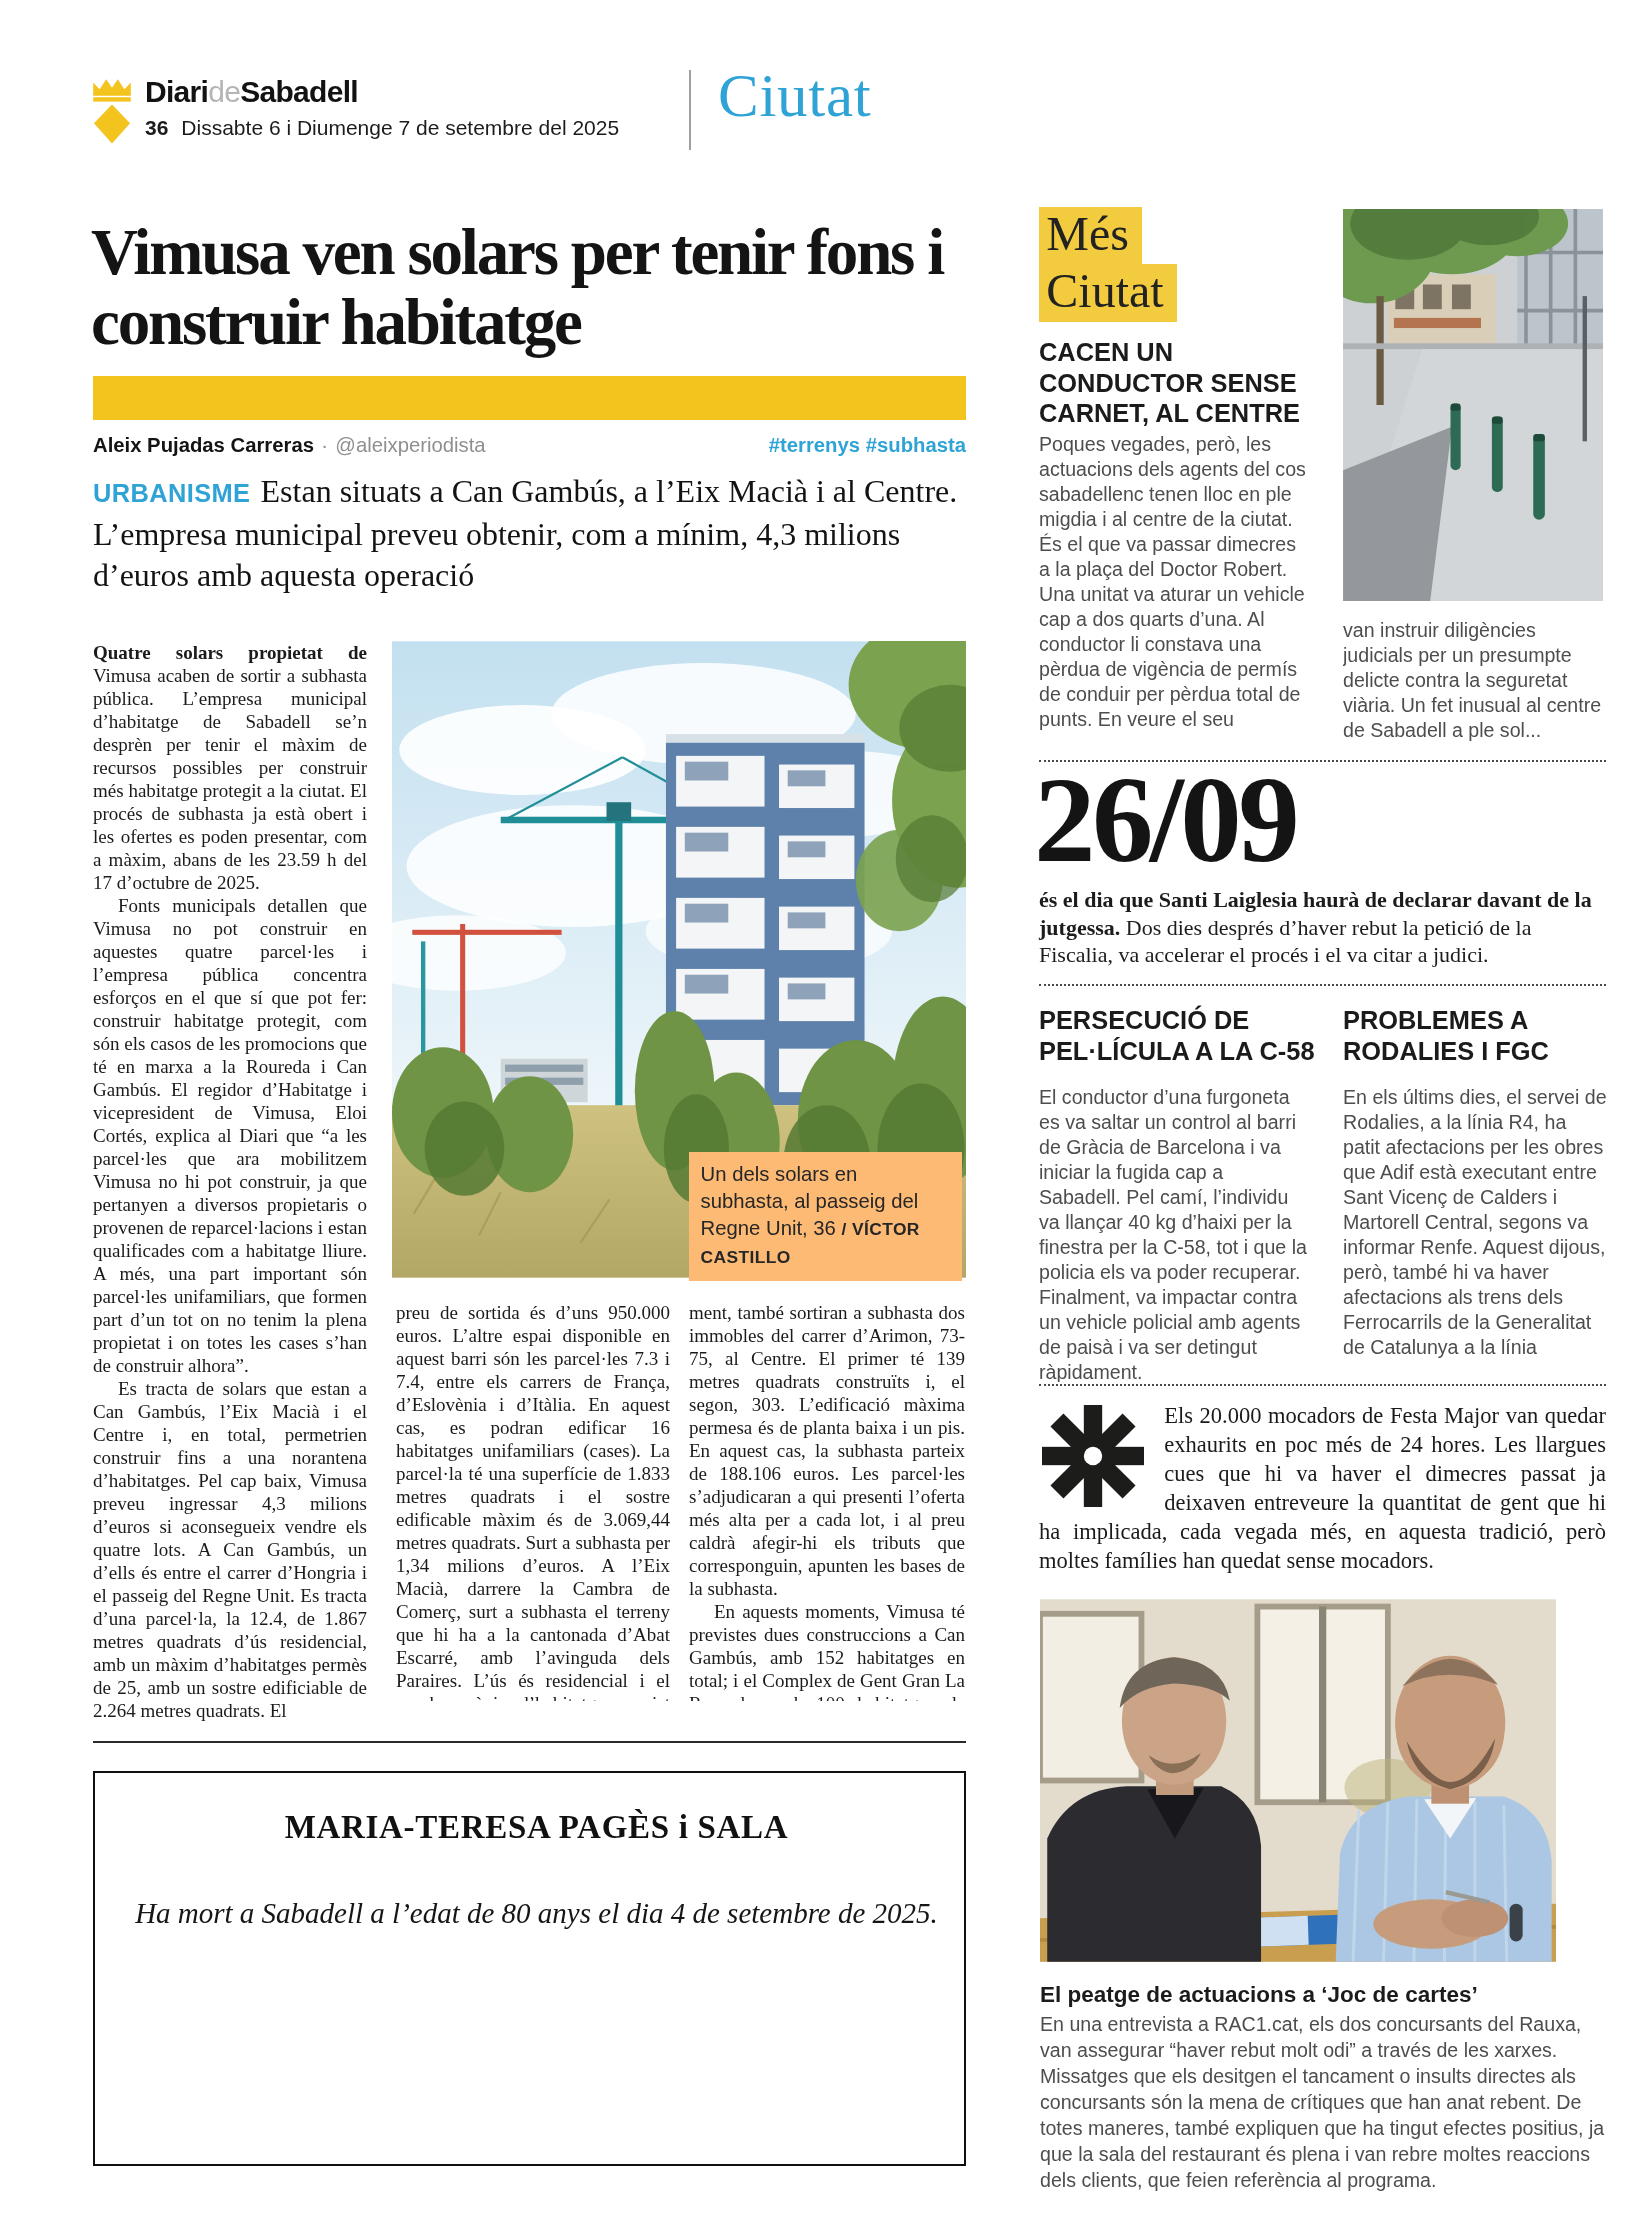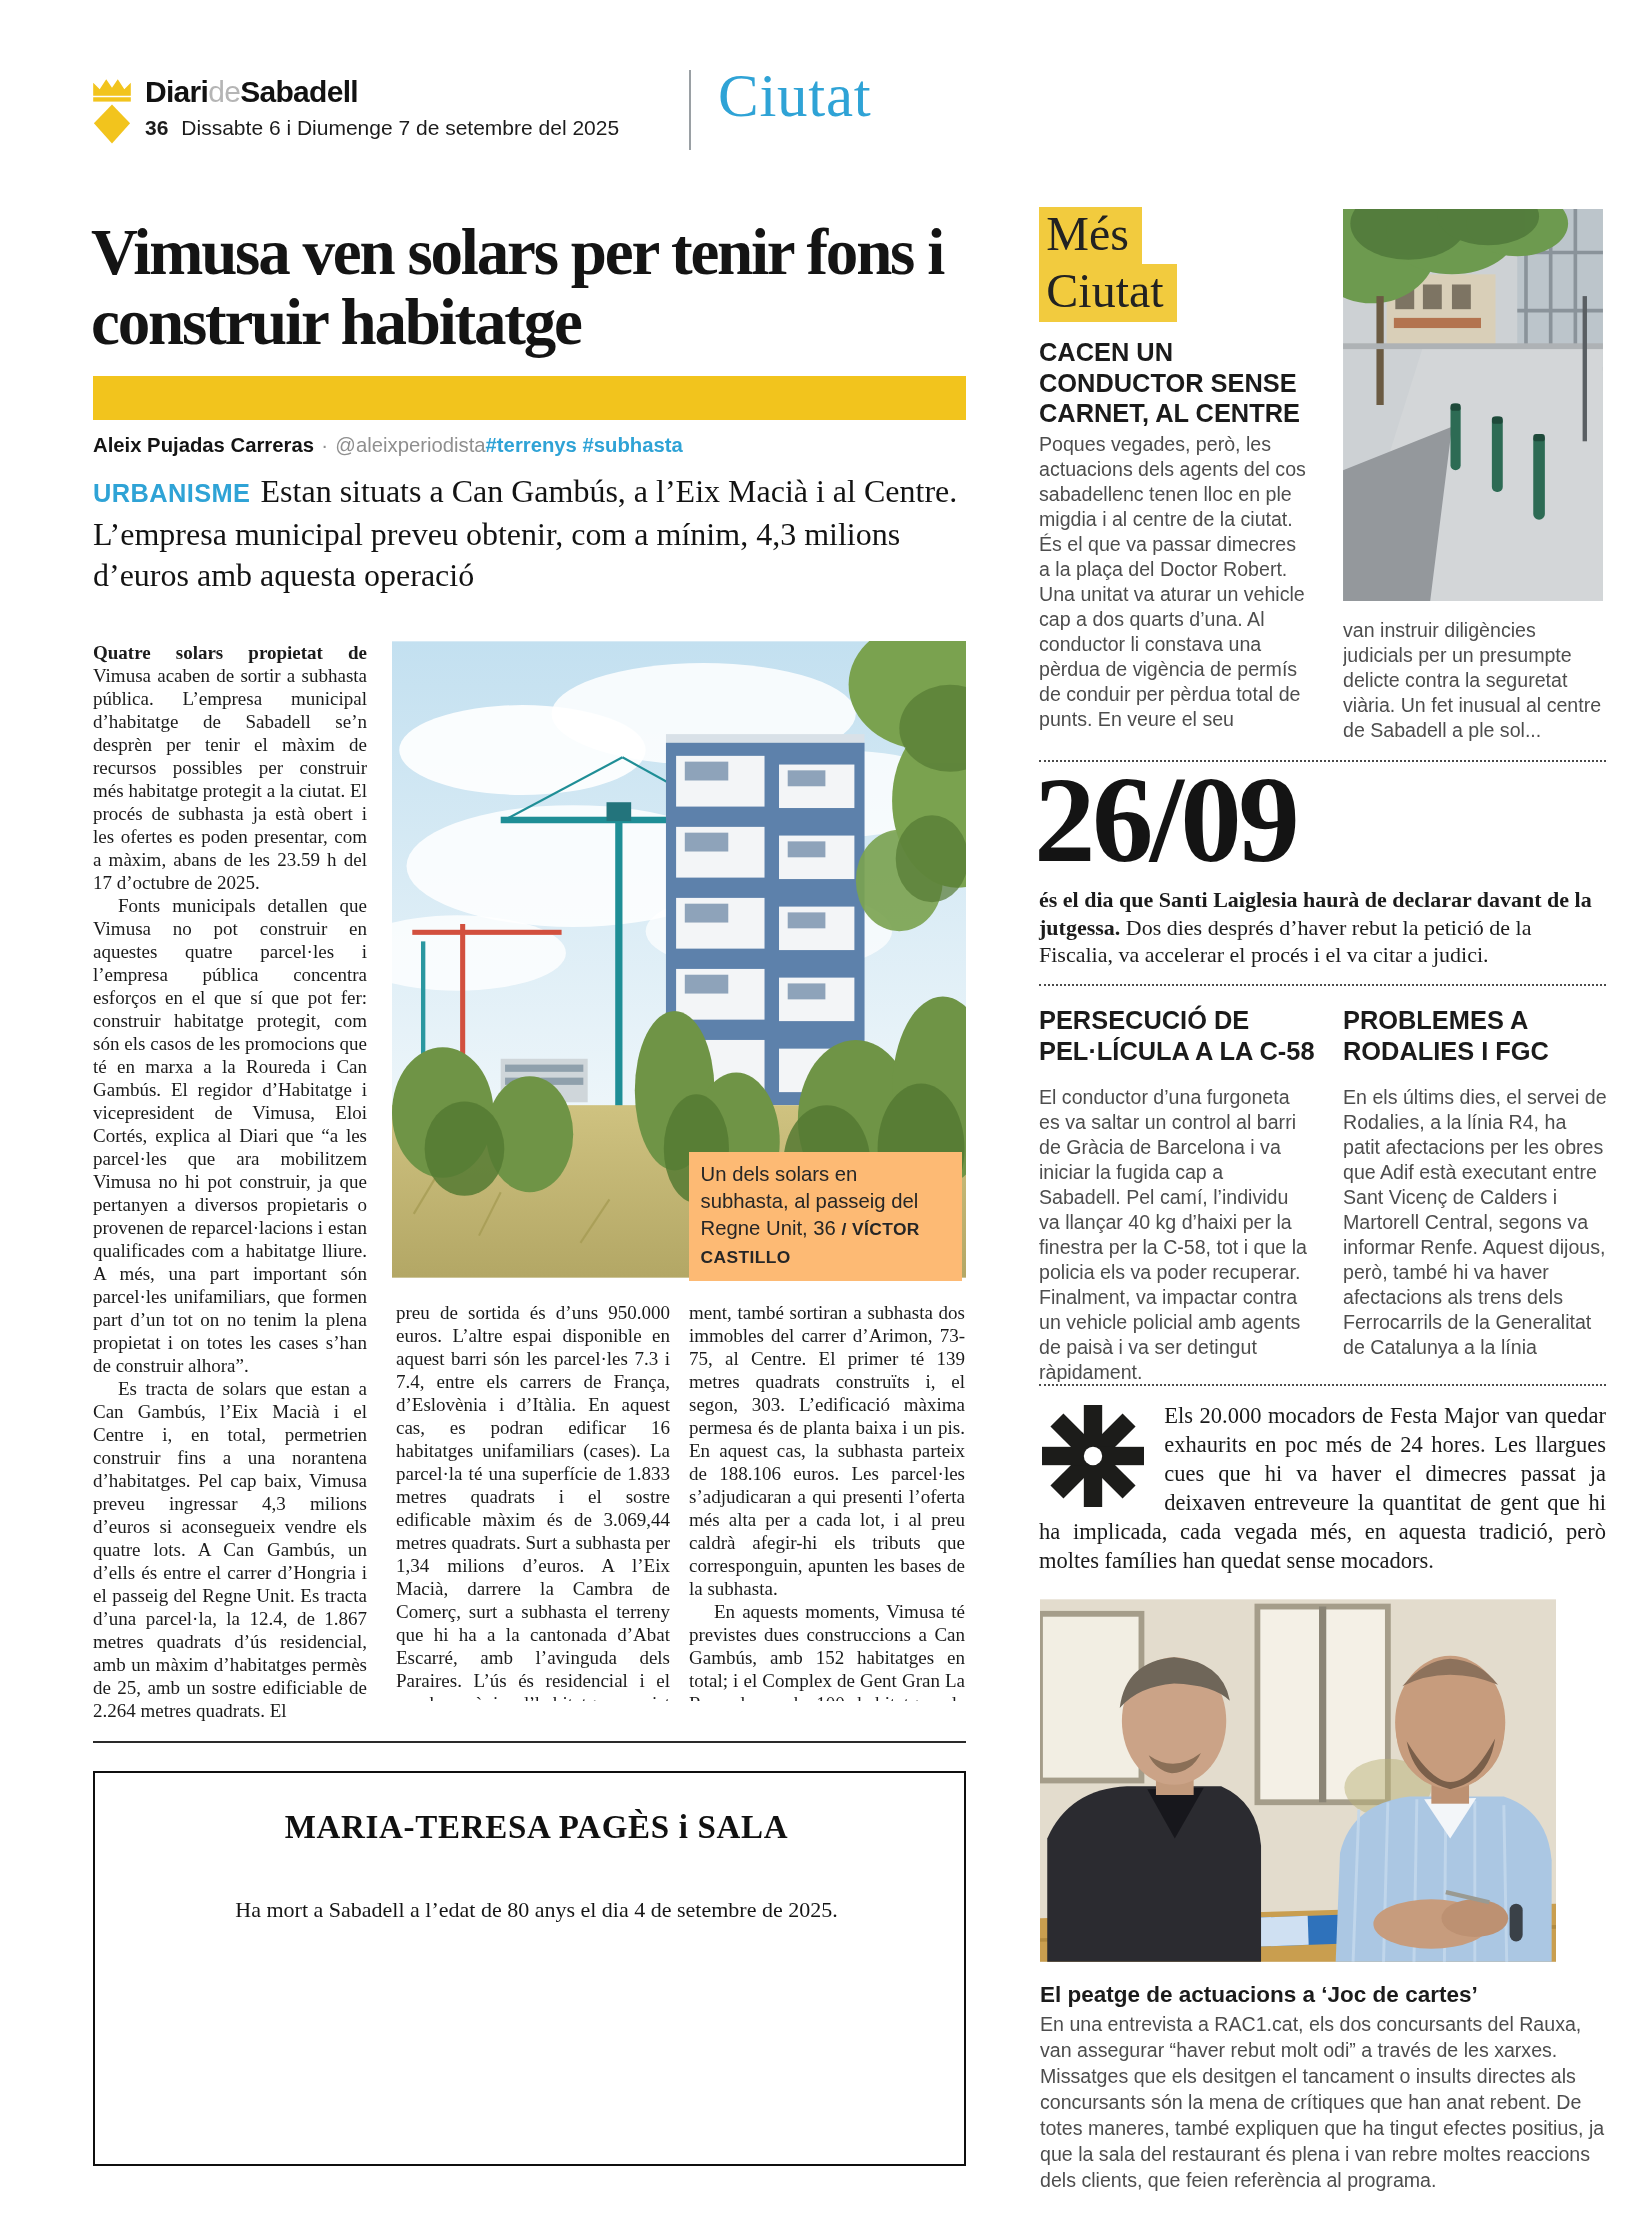--- a/index.html
+++ b/index.html
@@ -11,21 +11,21 @@
   #brand{left:145px;top:75px;font-family:"Liberation Sans",sans-serif;font-size:30px;font-weight:bold;letter-spacing:-0.7px;color:#121212;white-space:nowrap;}
   #brand .mid{color:#b5b5b5;font-weight:normal;}
   #pageinfo{left:145px;top:116px;font-family:"Liberation Sans",sans-serif;font-size:21px;color:#1c1c1c;white-space:nowrap;}
   #pageinfo .num{font-weight:bold;margin-right:13px;}
   #section-bar{left:689px;top:70px;width:2.2px;height:80px;background:#9aa0a4;}
   #section-title{left:718px;top:61px;font-size:61px;color:#2fa3d6;letter-spacing:0.7px;}
 
   
   #headline{left:91px;top:218px;width:899px;font-size:65px;line-height:1.07;font-weight:bold;letter-spacing:-2.2px;color:#141414;}
   #yellow-bar{left:93px;top:376px;width:873px;height:44px;background:#f2c41d;}
-  #byline{left:93px;top:434px;width:873px;display:flex;align-items:center;font-family:"Liberation Sans",sans-serif;font-size:20.3px;}
+  #byline{left:93px;top:434px;width:873px;display:flex;justify-content:space-between;align-items:center;font-family:"Liberation Sans",sans-serif;font-size:20.3px;}
   #byline .author{font-weight:bold;color:#141414;}
   #byline .sep{color:#8f8f8f;margin:0 7.3px;}
   #byline .handle{color:#8f8f8f;}
   #byline .tags{color:#2fa3d6;font-weight:bold;}
   #standfirst{left:93px;top:471px;width:885px;font-size:32px;line-height:41px;color:#131313;}
   #standfirst .kicker{font-family:"Liberation Sans",sans-serif;font-weight:bold;color:#2fa3d6;font-size:25.4px;letter-spacing:0.4px;margin-right:10.2px;}
 
   .bodycol{font-size:19px;line-height:23px;text-align:justify;color:#1b1b1b;overflow:hidden;}
   .bodycol p{margin:0;}
   .bodycol p + p{text-indent:25px;}
@@ -35,21 +35,21 @@
   #col3{left:689px;top:1301px;width:276px;height:400px;}
 
   #main-photo{left:392px;top:641px;width:574px;height:637px;overflow:hidden;}
   #main-photo svg{display:block;}
   #photo-caption{left:689px;top:1152px;width:250px;background:#fdba74;padding:8.7px 11.6px 10.2px 11.6px;font-family:"Liberation Sans",sans-serif;font-size:20.3px;line-height:27px;color:#262626;}
   #photo-caption .credit{font-weight:bold;font-size:17.4px;letter-spacing:0.4px;}
 
   #pre-obit-rule{left:93px;top:1741px;width:873px;height:1.5px;background:#2a2a2a;}
   #obituary{left:93px;top:1771px;width:873px;height:395px;border:2.2px solid #0f0f0f;box-sizing:border-box;text-align:center;padding-left:14px;}
   #obituary .name{margin-top:36px;font-size:33px;font-weight:bold;letter-spacing:0.7px;color:#111;}
-  #obituary .l1{margin-top:51px;font-size:22px;}
+  #obituary .l1{margin-top:51px;font-size:29px;font-style:italic;}
   #obituary .l2{margin-top:62px;font-size:22px;line-height:32px;padding:0 123px;}
   #obituary .l3{margin-top:44px;font-size:22px;line-height:32px;padding:0 160px;}
   .sb-head{font-family:"Liberation Sans",sans-serif;font-weight:bold;font-size:25.4px;line-height:30.5px;color:#1b1b1b;}
   .sb-body{font-family:"Liberation Sans",sans-serif;font-size:19.6px;line-height:25px;color:#4d4d4d;overflow:hidden;}
   #mes-ciutat{left:1039px;top:207px;font-size:48px;line-height:1;color:#222;}
   #mes-ciutat span{display:table;background:#f2cb3e;padding:2.9px 13px 7.3px 7.3px;}
   #mes-ciutat span + span{margin-top:-1.5px;}
   #sb-photo1{left:1343px;top:209px;width:260px;height:392px;overflow:hidden;}
   #s1-head{left:1039px;top:337px;width:290px;}
   #s1-left{left:1039px;top:432px;width:271px;height:300px;}

